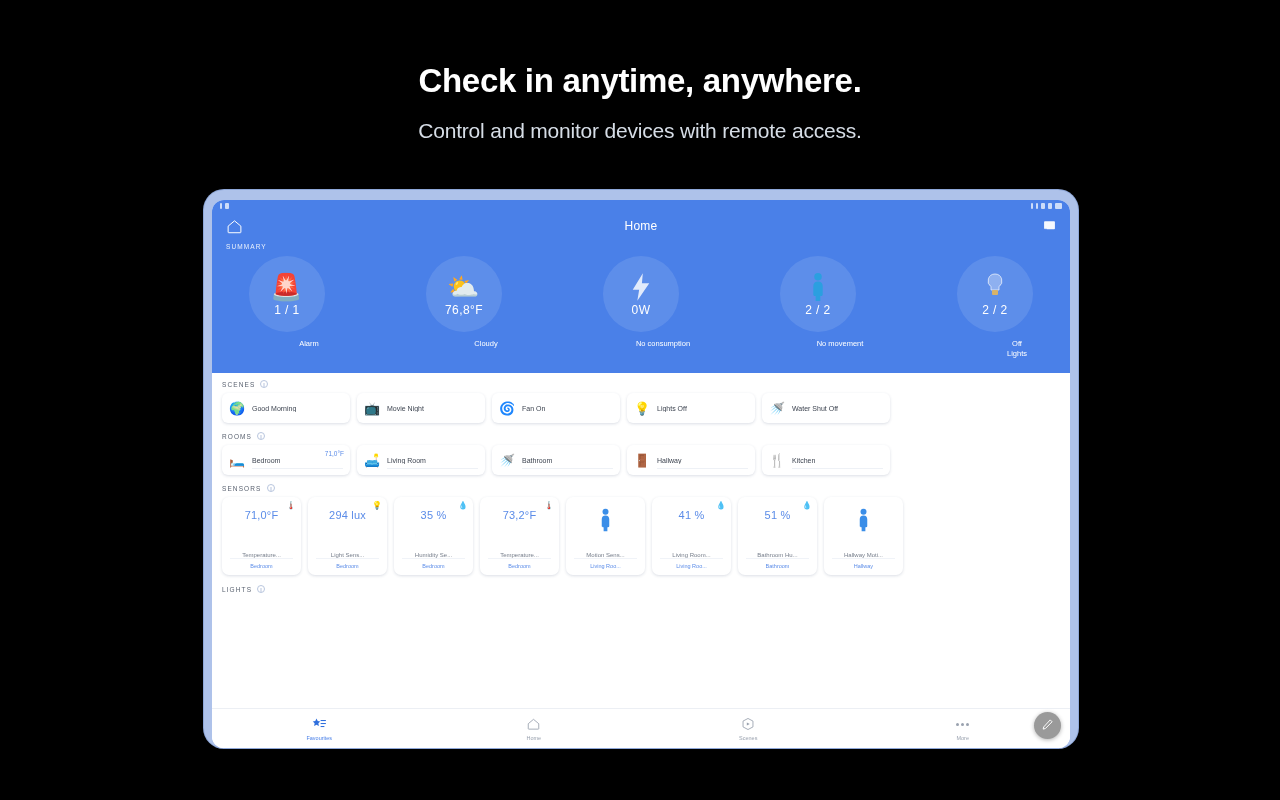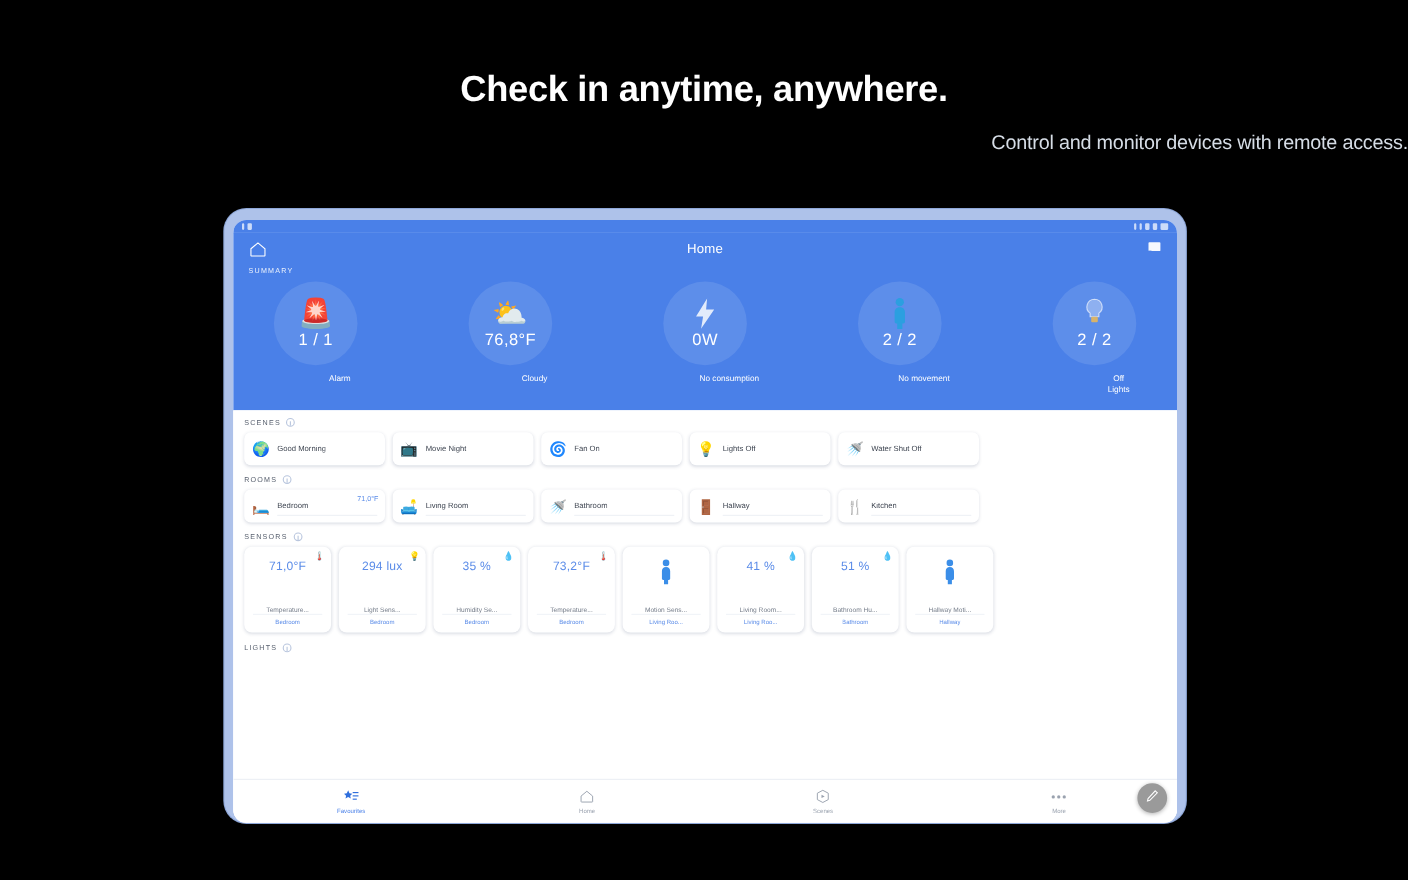--- a/index.html
+++ b/index.html
@@ -12,22 +12,22 @@
   .stage { position:relative; width:1280px; height:580px; background:#000; }
 
   
   .headline {
     position:absolute; top:62px; left:0; width:1280px;
     text-align:center; color:#ffffff;
     font-size:33px; font-weight:bold; letter-spacing:-0.3px;
   }
   .subhead {
     position:absolute; top:119px; left:0; width:1280px;
-    text-align:right; color:#d6dde6;
-    font-size:18px; font-weight:normal; letter-spacing:-0.2px;
+    text-align:center; color:#d6dde6;
+    font-size:21px; font-weight:normal; letter-spacing:-0.2px;
   }
 
   
   .tablet {
     position:absolute; left:204px; top:190px;
     width:874px; height:558px;
     background:#aec2ea;
     border-radius:20px;
     padding:10px 8px 0 8px;
     box-shadow:0 0 0 1px #8ea7d8;
@@ -80,21 +80,21 @@
     width:110px; display:flex; flex-direction:column; align-items:center;
   }
   .sum-circle {
     width:76px; height:76px; border-radius:50%;
     background:rgba(255,255,255,.11);
     display:flex; flex-direction:column; align-items:center;
     justify-content:center; gap:1px;
   }
   .sum-emoji { font-size:26px; line-height:30px; }
   .sum-val {
-    font-size:15px; color:#ffffff; font-weight:500; letter-spacing:.4px;
+    font-size:12px; color:#ffffff; font-weight:500; letter-spacing:.4px;
   }
   .sum-lbl {
     margin-top:7px; font-size:7.5px; color:#ffffff;
     text-align:center; line-height:10px; max-width:104px;margin-left:44px;
   }
   .bolt {
     width:22px; height:30px; display:block;
   }
   .person {
     width:16px; height:30px; display:block;

